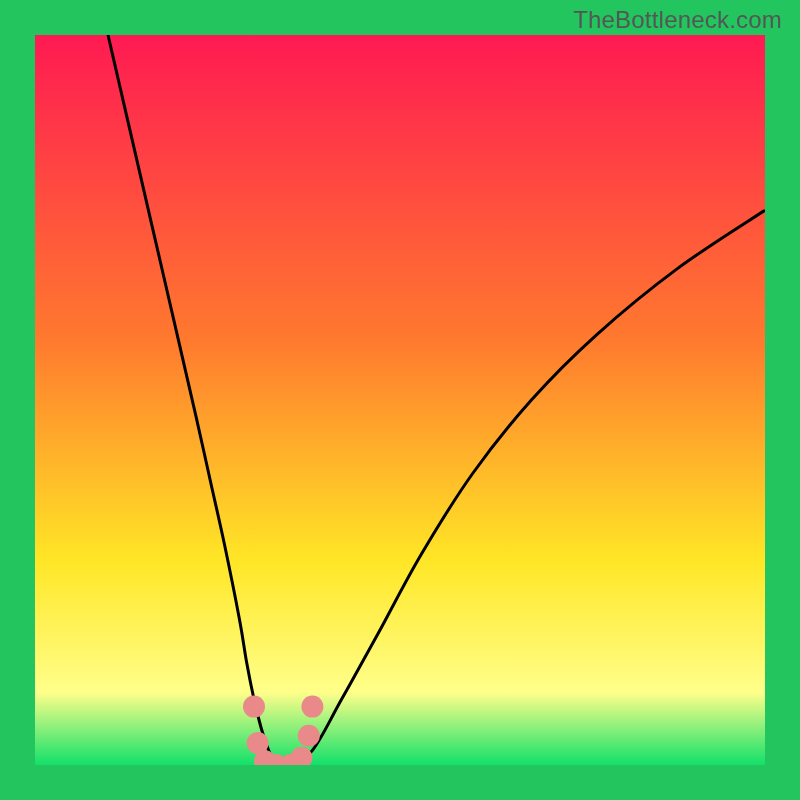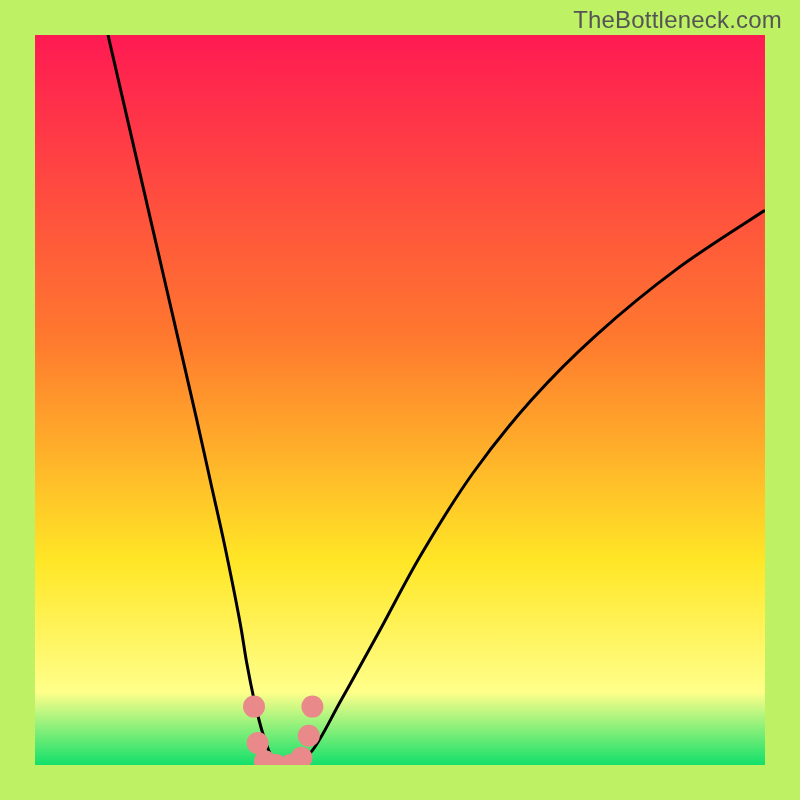--- a/index.html
+++ b/index.html
@@ -10,21 +10,21 @@
     background: #000;
     overflow: hidden;
     font-family: Arial, Helvetica, sans-serif;
   }
   .frame {
     position: absolute;
     left: 0;
     top: 0;
     width: 800px;
     height: 800px;
-    background: #bef264;
+    background: #22c55e;
   }
   .plot-area {
     position: absolute;
     left: 35px;
     top: 35px;
     width: 730px;
     height: 730px;
   }
   .plot-area svg {
     display: block;

